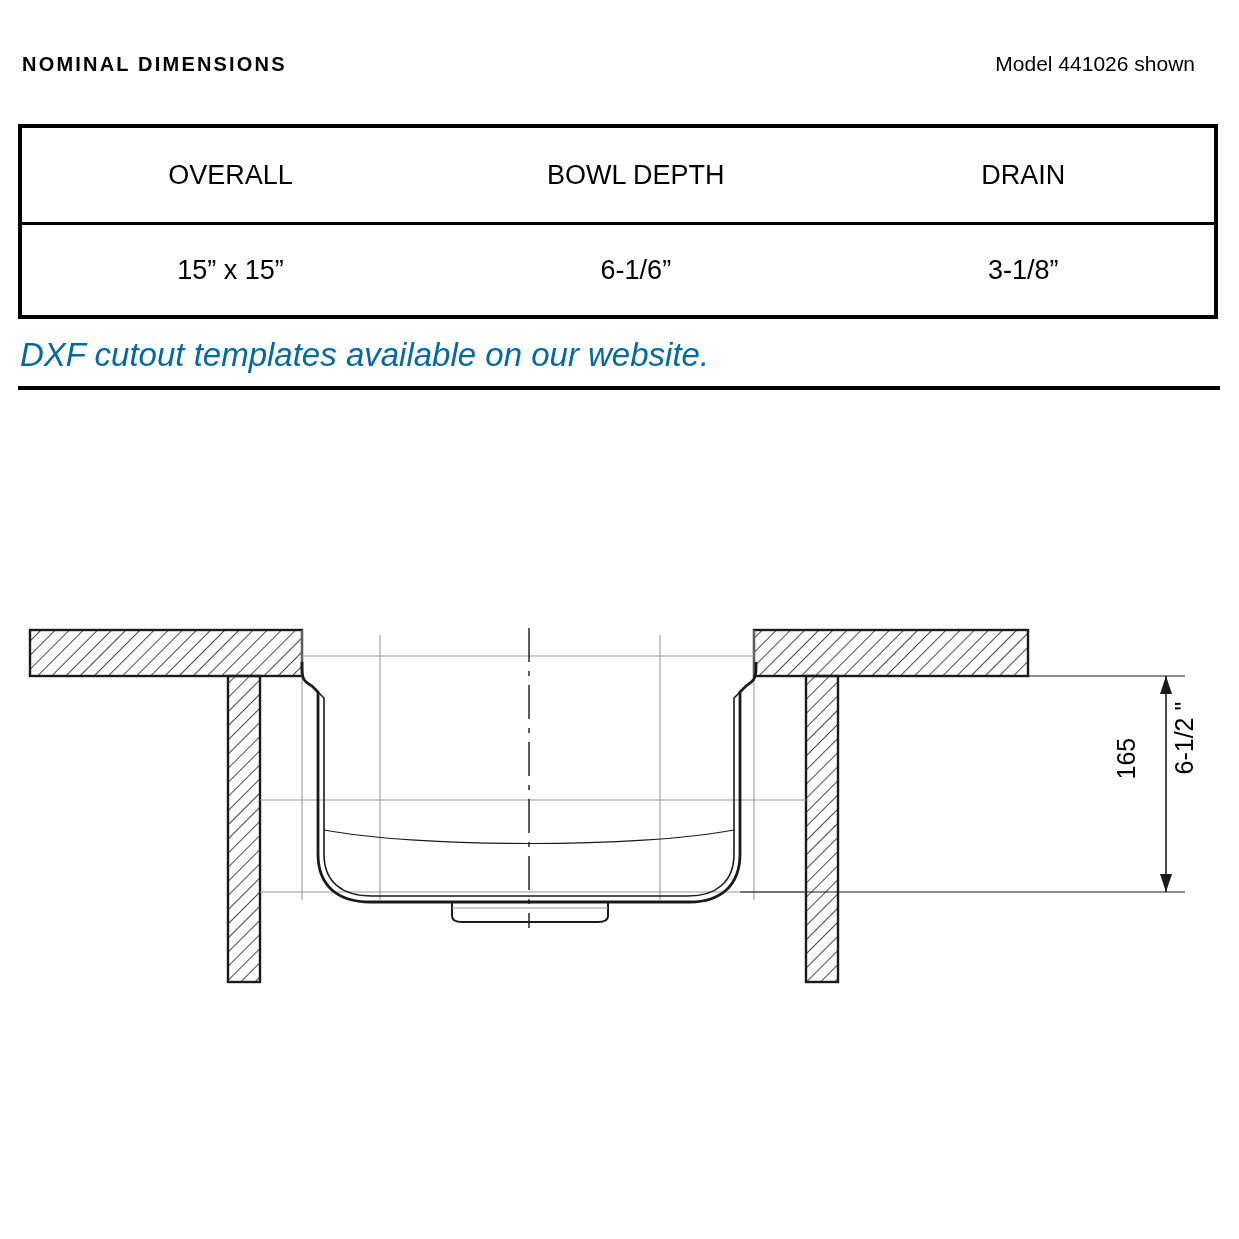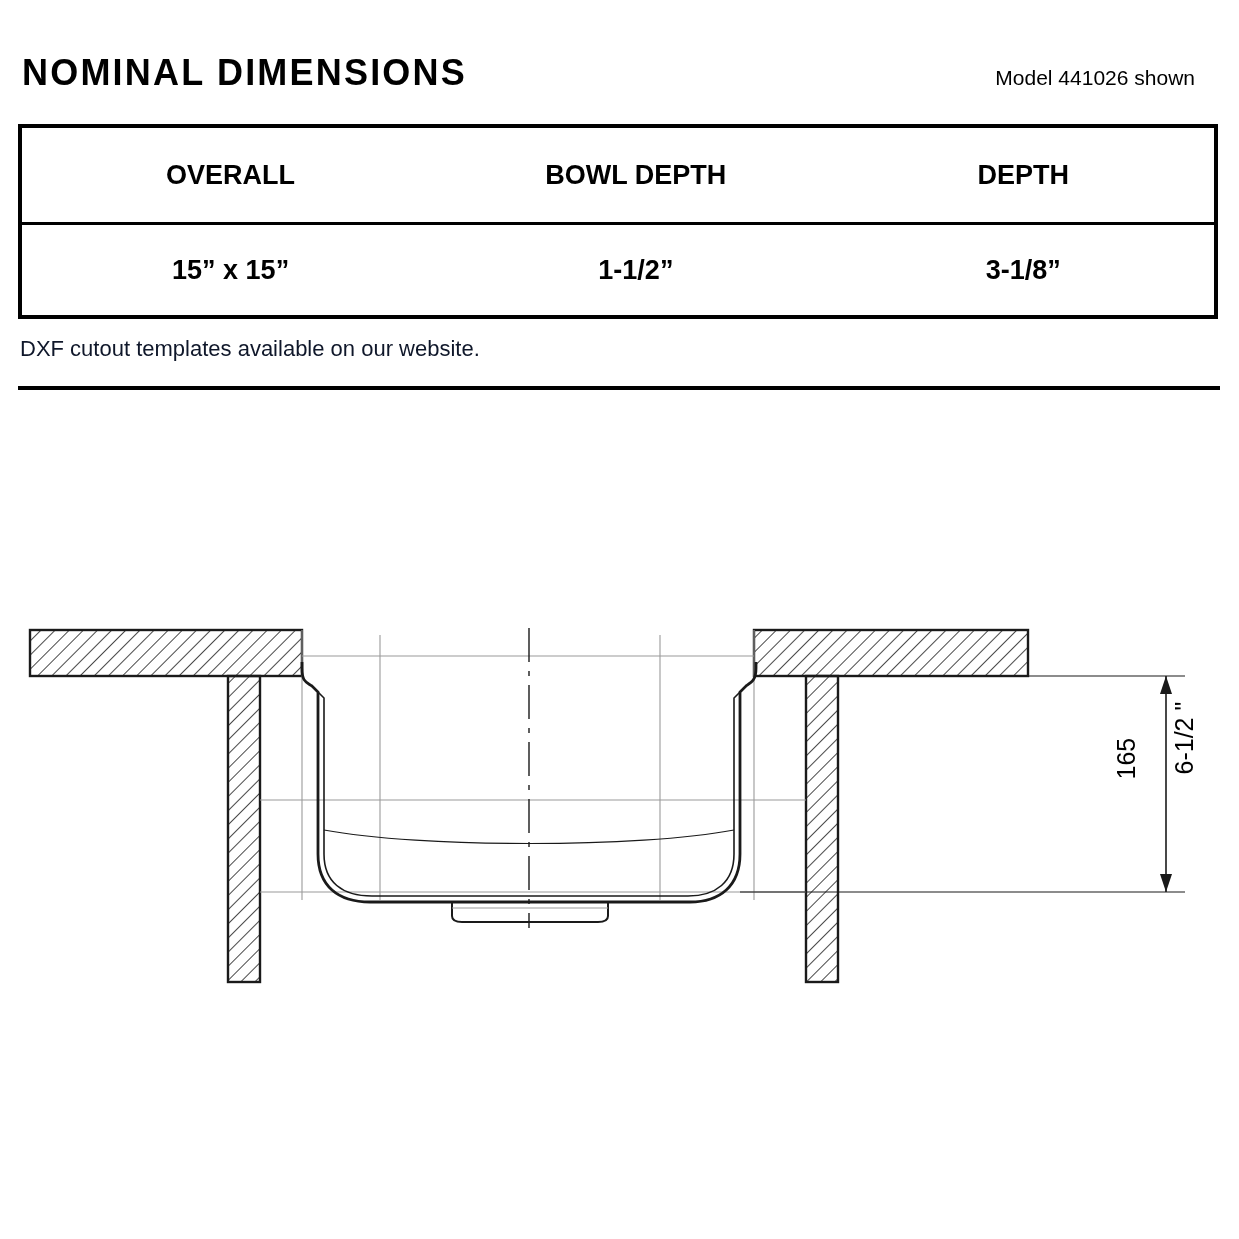--- a/index.html
+++ b/index.html
@@ -21,21 +21,21 @@
     position: absolute;
     left: 22px;
     top: 52px;
     width: 1195px;
     height: 50px;
     display: flex;
     align-items: baseline;
     justify-content: space-between;
   }
   .title {
-    font-size: 36px;
+    font-size: 20px;
     font-weight: bold;
     letter-spacing: 2.2px;
     color: #000;
     white-space: nowrap;
   }
   .model-note {
     font-size: 21px;
     font-weight: normal;
     color: #000;
     white-space: nowrap;
@@ -51,21 +51,21 @@
     border: 4px solid #000;
     border-collapse: collapse;
     box-sizing: border-box;
   }
   .spec-table table {
     width: 100%;
     border-collapse: collapse;
   }
   .spec-table th, .spec-table td {
     text-align: center;
-    font-weight: bold;
+    font-weight: normal;
     font-size: 27px;
     color: #000;
   }
   .spec-table th {
     height: 92px;
     vertical-align: middle;
     border-bottom: 3px solid #000;
   }
   .spec-table td {
     height: 88px;
@@ -73,23 +73,24 @@
   }
   .col-1 { width: 35%; }
   .col-2 { width: 33%; }
   .col-3 { width: 32%; }
 
   
   .footnote {
     position: absolute;
     left: 20px;
     top: 336px;
-    font-size: 22px;
-    color: #0f172a;
-    white-space: nowrap;
+    font-size: 33px;
+    color: #0369a1;
+    white-space: nowrap;
+    font-style: italic;
   }
   .rule {
     position: absolute;
     left: 18px;
     top: 386px;
     width: 1202px;
     height: 4px;
     background: #000;
   }
 
@@ -135,27 +136,27 @@
   <div class="title">NOMINAL DIMENSIONS</div>
   <div class="model-note">Model 441026 shown</div>
 </div>
 
 <div class="spec-table">
   <table>
     <thead>
       <tr>
         <th class="col-1">OVERALL</th>
         <th class="col-2">BOWL DEPTH</th>
-        <th class="col-3">DEPTH</th>
+        <th class="col-3">DRAIN</th>
       </tr>
     </thead>
     <tbody>
       <tr>
         <td class="col-1">15” x 15”</td>
-        <td class="col-2">1-1/2”</td>
+        <td class="col-2">6-1/6”</td>
         <td class="col-3">3-1/8”</td>
       </tr>
     </tbody>
   </table>
 </div>
 
 <div class="footnote">DXF cutout templates available on our website.</div>
 <div class="rule"></div>
 
 <div class="drawing">

